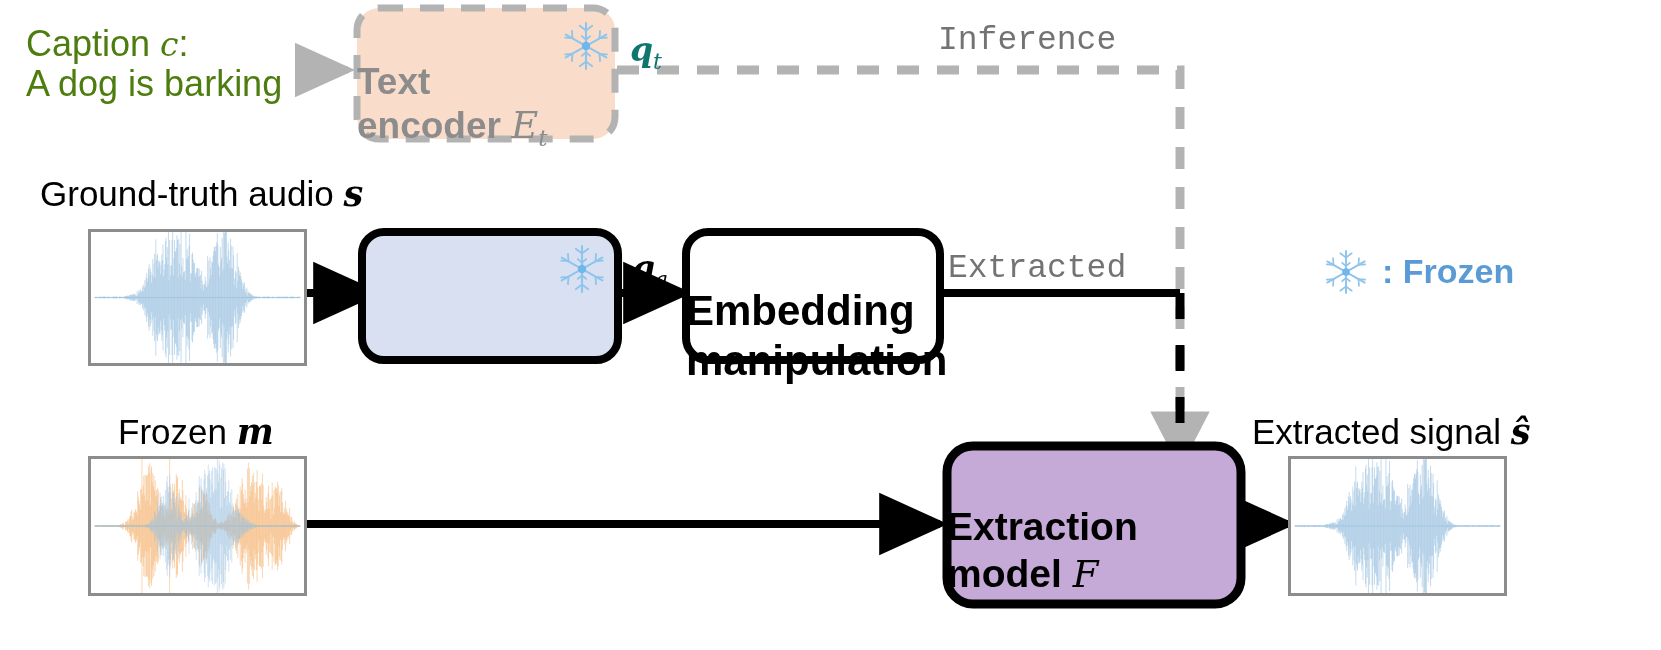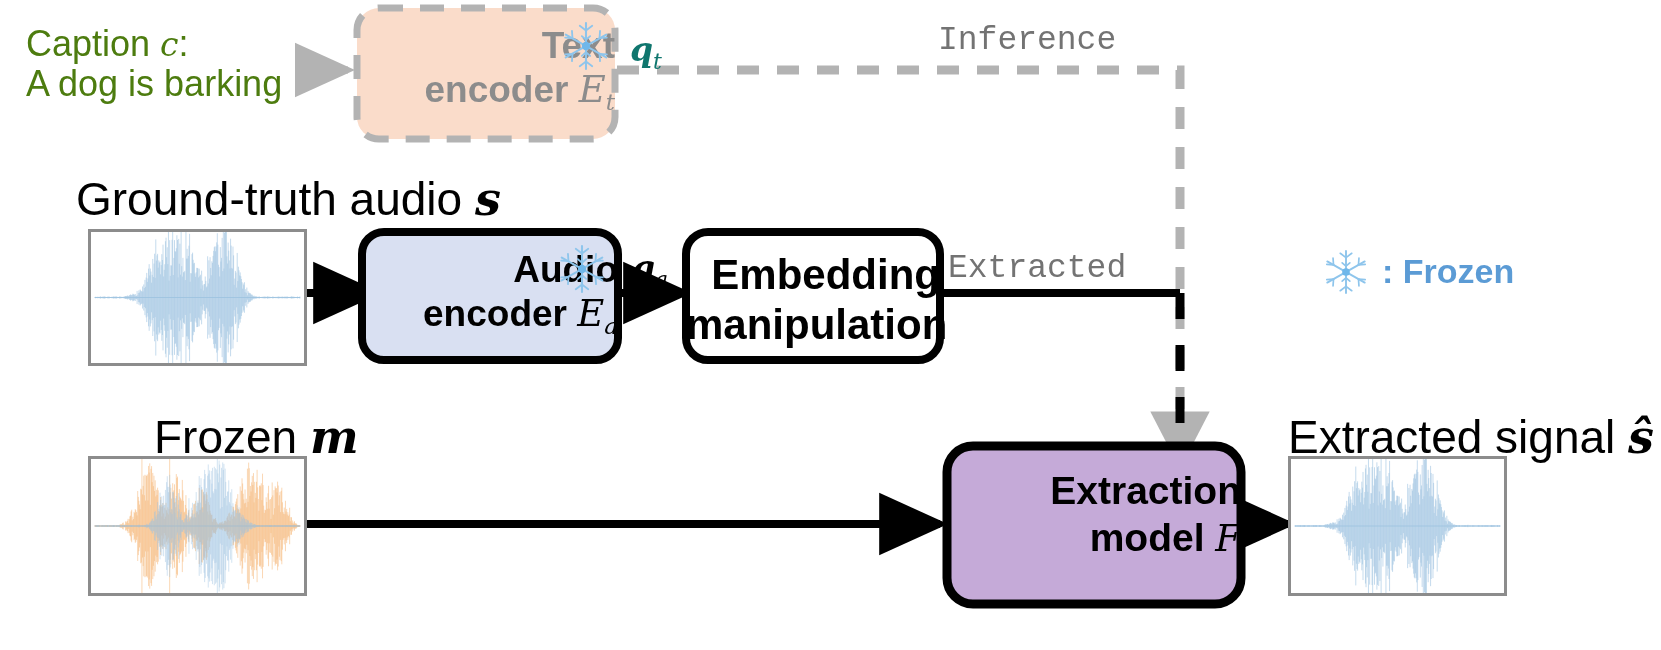--- a/index.html
+++ b/index.html
@@ -4,23 +4,23 @@
 <style>
   html,body{margin:0;padding:0;background:#ffffff;}
   body{width:1661px;height:650px;position:relative;overflow:hidden;
        font-family:"Liberation Sans",sans-serif;color:#000;}
   .stage{position:absolute;inset:0;width:1661px;height:650px;}
   svg.layer{position:absolute;left:0;top:0;width:1661px;height:650px;overflow:visible;}
 
   .txt{position:absolute;white-space:nowrap;line-height:1.12;}
   .caption{color:#4d7c0f;font-size:36px;}
   .caption .mi{font-family:"DejaVu Serif",serif;font-style:italic;font-size:33px;}
-  .lbl{color:#000;font-size:46px;margin-left:36px;}
+  .lbl{color:#000;font-size:35px;}
   .lbl .bm{font-family:"DejaVu Serif",serif;font-style:italic;font-weight:bold;}
-  .boxtext{position:absolute;text-align:right;font-weight:bold;line-height:1.2;}
+  .boxtext{position:absolute;text-align:left;font-weight:bold;line-height:1.2;margin-top:36px;}
   .boxtext.gray{color:#8c8c8c;font-weight:bold;}
   .cal{font-family:"DejaVu Serif",serif;font-style:italic;font-weight:normal;}
   .qlab{position:absolute;font-family:"DejaVu Serif",serif;font-style:italic;
         font-weight:bold;font-size:33px;}
   .qlab .sub{font-size:22px;font-style:italic;font-weight:normal;
              vertical-align:sub;letter-spacing:0;}
   .flow{position:absolute;font-size:33px;color:#737373;font-family:Liberation Mono, monospace;}
   .legend{position:absolute;font-size:34px;font-weight:bold;color:#5b9bd5;}
   .wavebox{position:absolute;border:3px solid #8c8c8c;background:#fff;box-sizing:border-box;}
   .snow{position:absolute;}
@@ -86,26 +86,20 @@
     <div>A dog is barking</div>
   </div>
 
   <div class="boxtext gray" style="left:357px;top:24px;width:258px;font-size:37px;color:#8c8c8c;">
     <div>Text</div>
     <div>
       <span>encoder </span><span class="cal">E</span><span class="cal" style="font-size:23px;vertical-align:sub;">t</span>
     </div>
   </div>
 
-  <div class="boxtext" style="left:362px;top:248px;width:256px;font-size:37px;">
-    <div>Audio</div>
-    <div>
-      <span>encoder </span><span class="cal">E</span><span class="cal" style="font-size:23px;vertical-align:sub;">a</span>
-    </div>
-  </div>
 
   <div class="boxtext" style="left:686px;top:250px;width:254px;font-size:42px;">
     <div>Embedding</div>
     <div>manipulation</div>
   </div>
 
   <div class="boxtext" style="left:947px;top:468px;width:294px;font-size:39px;">
     <div>Extraction</div>
     <div>
       <span>model </span><span class="cal" style="font-size:37px;">F</span>

